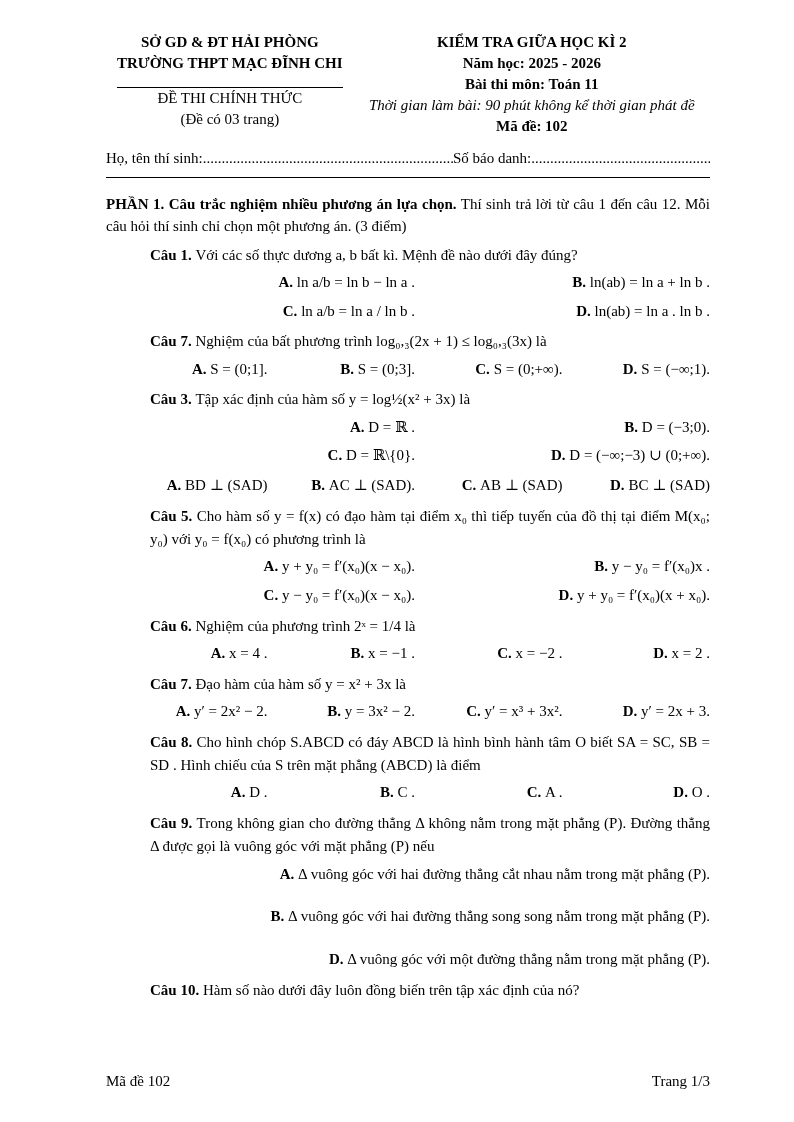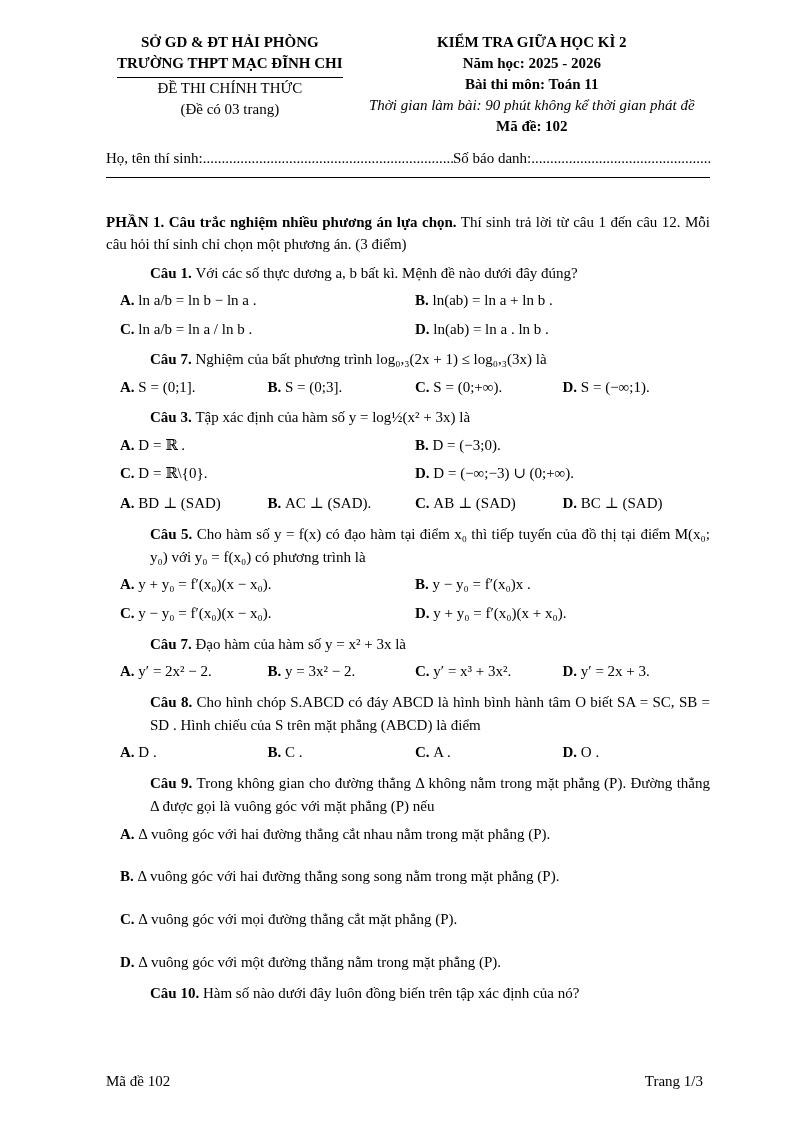--- a/index.html
+++ b/index.html
@@ -15,37 +15,37 @@
     line-height: 1.5;
     padding: 32px 48px 40px 70px;
     position: relative;
     overflow: hidden;
   }
   .exam-header { display: flex; align-items: flex-start; }
   .header-left { width: 41%; text-align: center; line-height: 1.4; }
   .header-right { width: 59%; text-align: center; line-height: 1.4; }
   .bold { font-weight: bold; }
   .italic { font-style: italic; }
-  .underlined { display: inline-block; border-bottom: 1px solid #000; padding-bottom: 3px; }
+  .underlined { display: inline-block; border-bottom: 1px solid #000; padding-bottom: 13px; }
   .student-line { display: flex; white-space: nowrap; margin-top: 10px; }
   .dotfill { overflow: hidden; }
   .dotfill.first { flex: 1.4; }
   .dotfill.second { flex: 1; }
   .rule { border: none; border-top: 1px solid #000; margin-top: 7px; }
-  .part-intro { margin-top: 33px; margin-bottom: 6px; text-align: justify; }
+  .part-intro { margin-top: 15px; margin-bottom: 6px; text-align: justify; }
   .question { margin-bottom: 5px; }
   .q-stem { text-align: justify; line-height: 1.55; margin-left: 44px; }
-  .options { display: grid; padding-left: 14px; margin: 5px 0 8px; row-gap: 7px; }
+  .options { display: grid; padding-left: 14px; margin: 5px 0 8px; row-gap: 7px; text-align: right; }
   .options.cols-4 { grid-template-columns: 1fr 1fr 1fr 1fr; }
   .options.cols-2 { grid-template-columns: 1fr 1fr; }
   .options.cols-1 { grid-template-columns: 1fr; row-gap: 21px; }
   .option { line-height: 1.45; }
   .page-footer {
     position: absolute;
-    left: 70px; right: 55px; bottom: 30px;
+    left: 70px; right: 48px; bottom: 30px;
     display: flex; justify-content: space-between;
   }
 </style>
 </head>
 <body>
 
 <div class="page">
 
   <header class="exam-header">
     <div class="header-left">
@@ -113,20 +113,29 @@
       <div class="question">
         <p class="q-stem"><b>Câu 5. </b>Cho hàm số y = f(x) có đạo hàm tại điểm x₀ thì tiếp tuyến của đồ thị tại điểm M(x₀; y₀) với y₀ = f(x₀) có phương trình là</p>
         <div class="options cols-2">
           <div class="option"><b>A. </b><span>y + y₀ = f′(x₀)(x − x₀).</span></div>
           <div class="option"><b>B. </b><span>y − y₀ = f′(x₀)x .</span></div>
           <div class="option"><b>C. </b><span>y − y₀ = f′(x₀)(x − x₀).</span></div>
           <div class="option"><b>D. </b><span>y + y₀ = f′(x₀)(x + x₀).</span></div>
         </div>
       </div>
       <div class="question">
+        <p class="q-stem"><b>Câu 6. </b>Nghiệm của phương trình 2ˣ = 1/4 là</p>
+        <div class="options cols-4">
+          <div class="option"><b>A. </b><span>x = 4 .</span></div>
+          <div class="option"><b>B. </b><span>x = −1 .</span></div>
+          <div class="option"><b>C. </b><span>x = −2 .</span></div>
+          <div class="option"><b>D. </b><span>x = 2 .</span></div>
+        </div>
+      </div>
+      <div class="question">
         <p class="q-stem"><b>Câu 7. </b>Đạo hàm của hàm số y = x² + 3x là</p>
         <div class="options cols-4">
           <div class="option"><b>A. </b><span>y′ = 2x² − 2.</span></div>
           <div class="option"><b>B. </b><span>y = 3x² − 2.</span></div>
           <div class="option"><b>C. </b><span>y′ = x³ + 3x².</span></div>
           <div class="option"><b>D. </b><span>y′ = 2x + 3.</span></div>
         </div>
       </div>
       <div class="question">
         <p class="q-stem"><b>Câu 8. </b>Cho hình chóp S.ABCD có đáy ABCD là hình bình hành tâm O biết SA = SC, SB = SD . Hình chiếu của S trên mặt phẳng (ABCD) là điểm</p>
@@ -135,21 +144,20 @@
           <div class="option"><b>B. </b><span>C .</span></div>
           <div class="option"><b>C. </b><span>A .</span></div>
           <div class="option"><b>D. </b><span>O .</span></div>
         </div>
       </div>
       <div class="question">
         <p class="q-stem"><b>Câu 9. </b>Trong không gian cho đường thẳng Δ không nằm trong mặt phẳng (P). Đường thẳng Δ được gọi là vuông góc với mặt phẳng (P) nếu</p>
         <div class="options cols-1">
           <div class="option"><b>A. </b><span>Δ vuông góc với hai đường thẳng cắt nhau nằm trong mặt phẳng (P).</span></div>
           <div class="option"><b>B. </b><span>Δ vuông góc với hai đường thẳng song song nằm trong mặt phẳng (P).</span></div>
-          <div class="option"><b>C. </b><span>Δ vuông góc với mọi đường thẳng cắt mặt phẳng (P).</span></div>
           <div class="option"><b>D. </b><span>Δ vuông góc với một đường thẳng nằm trong mặt phẳng (P).</span></div>
         </div>
       </div>
       <div class="question">
         <p class="q-stem"><b>Câu 10. </b>Hàm số nào dưới đây luôn đồng biến trên tập xác định của nó?</p>
       </div>
     </div>
 
   <footer class="page-footer">
     <span>Mã đề 102</span>

